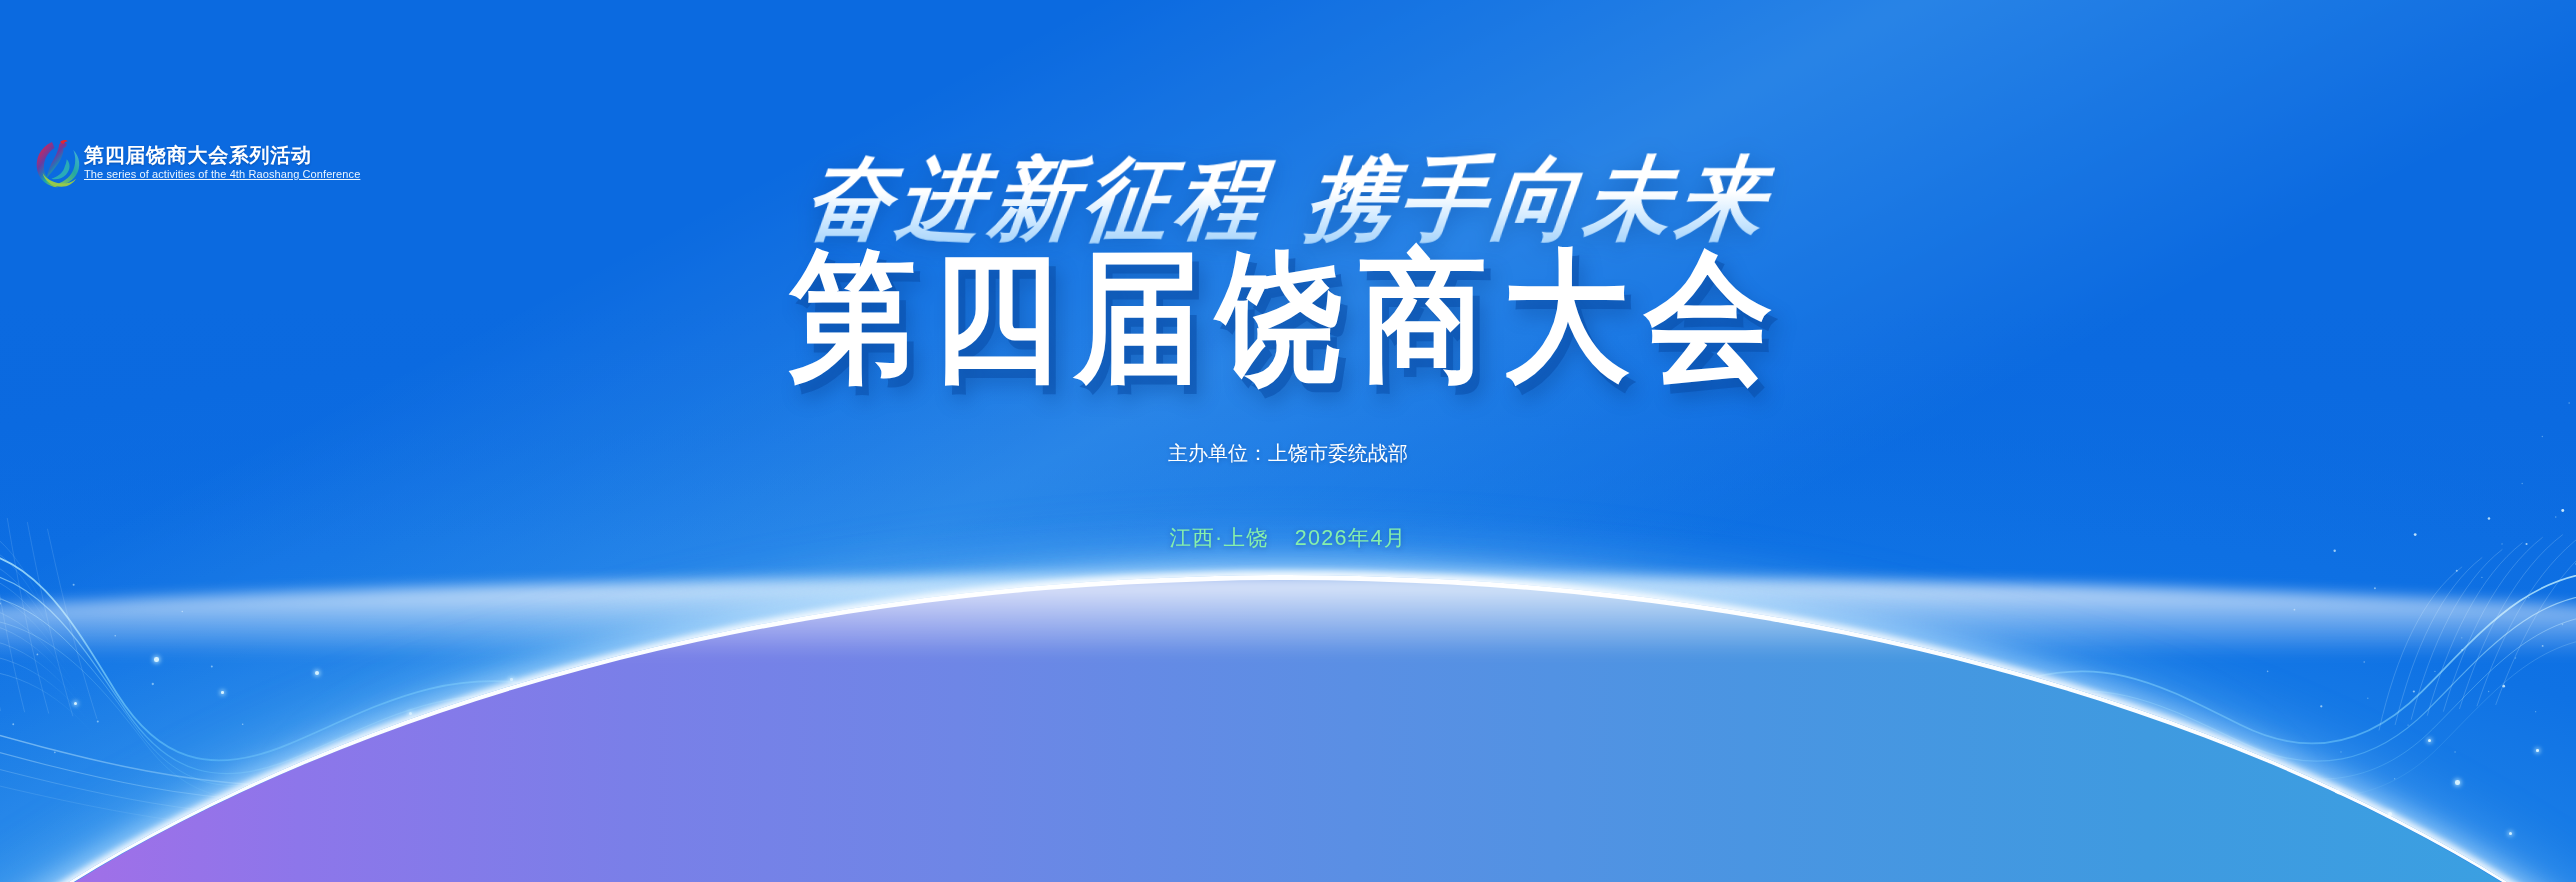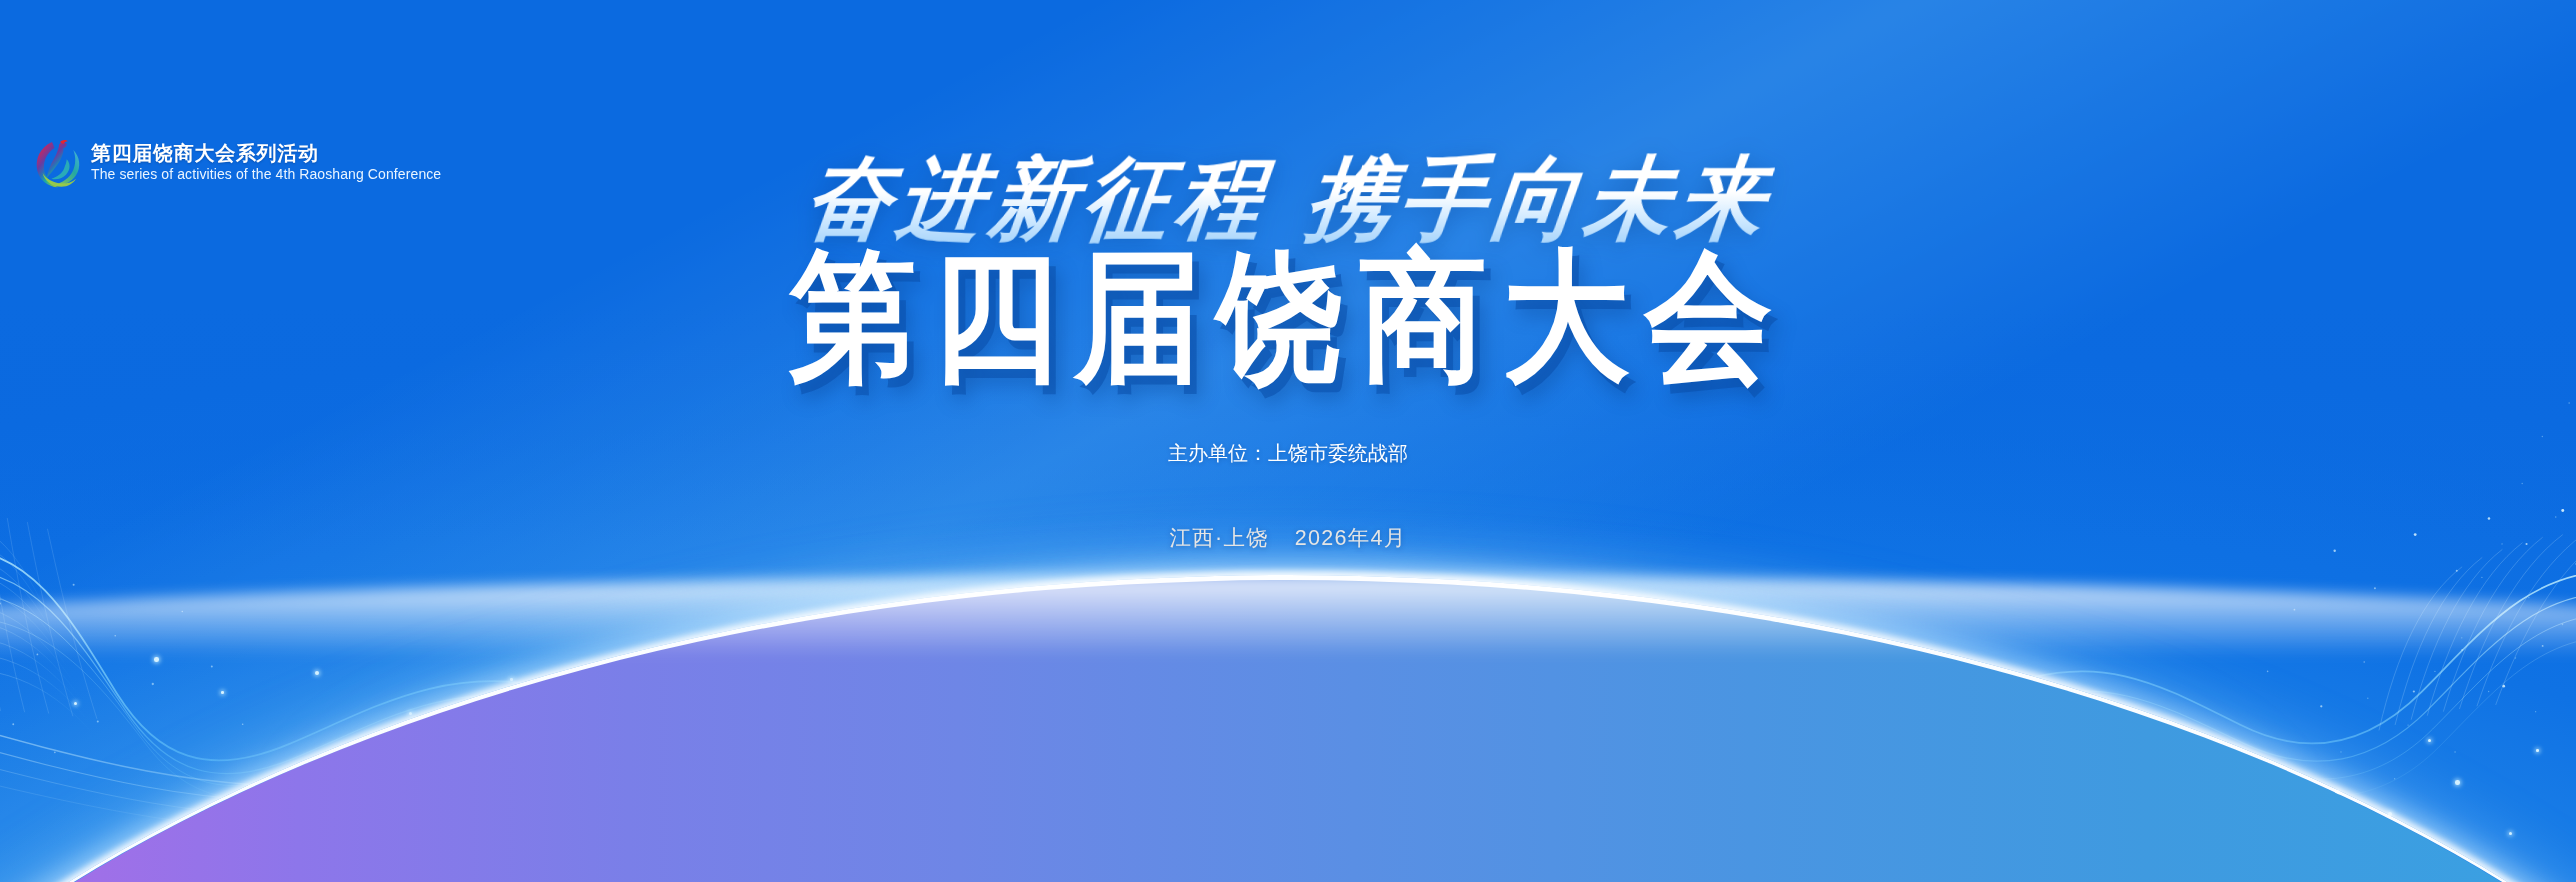--- a/index.html
+++ b/index.html
@@ -74,32 +74,32 @@
   .decor svg{position:absolute;}
 
   
   .dots{position:absolute; inset:0; pointer-events:none;}
   .dot{position:absolute; border-radius:50%; background:#d6f2ff;
        box-shadow:0 0 4px 1.3px rgba(190,235,255,.75);}
 
   
   .logo-block{
     position:absolute; left:32px; top:134px;
-    display:flex; align-items:center; gap:7px;
+    display:flex; align-items:center; gap:0;
   }
   .logo-mark{width:52px;height:56px;flex:0 0 auto;}
   .logo-text{display:flex;flex-direction:column;gap:2px;}
   .logo-cn{
     font-size:20px; font-weight:700; color:#ffffff;
     letter-spacing:0.7px; line-height:1.1; white-space:nowrap;
     text-shadow:0 0.7px 2px rgba(0,40,100,.35);
   }
   .logo-en{
-    font-size:14px; color:#eaf5ff; letter-spacing:0.1px;
-    line-height:1.15; white-space:nowrap; font-weight:400;
+    font-size:11px; color:#eaf5ff; letter-spacing:0.1px;
+    line-height:1.15; white-space:nowrap; font-weight:400;text-decoration:underline;
   }
 
   
   .center{
     position:absolute; left:0; right:0; top:0;
     display:flex; flex-direction:column; align-items:center;
   }
 
   .slogan{
     margin-top:156px;
@@ -135,21 +135,21 @@
   }
   .host-line{
     font-size:20px; color:#ffffff; line-height:1.2; white-space:nowrap;
     text-shadow:0 1.3px 4px rgba(0,40,100,.30);
   }
   .host-line b{font-weight:400;}
   .host-line span.val{font-weight:400;}
 
   .venue{
     margin-top:58px;
-    font-size:21.5px; color:#e5e5e5; letter-spacing:1.3px;
+    font-size:21.5px; color:#86efac; letter-spacing:1.3px;
     white-space:nowrap;
     text-shadow:0 1.3px 5.4px rgba(0,40,100,.35);
   }
   .venue .sep{display:inline-block;width:25.5px;}
 </style>
 </head>
 <body>
 
 <div id="banner">
 

